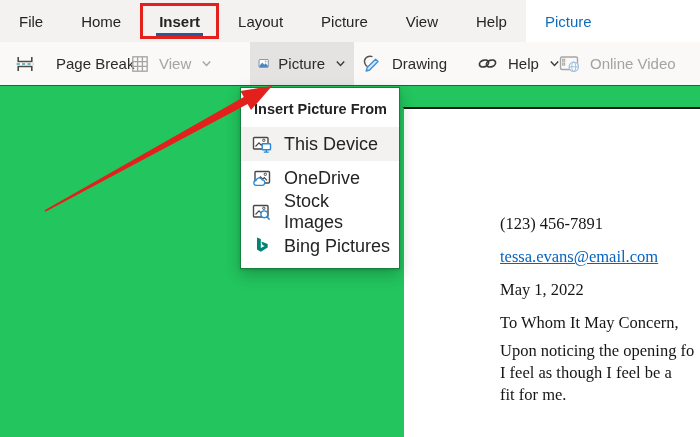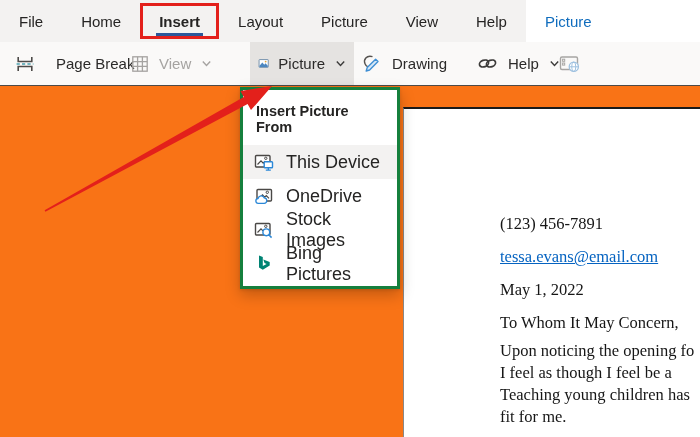--- a/index.html
+++ b/index.html
@@ -28,36 +28,36 @@
   .tbtn .chev { margin-left:1px; color:#3b3a39; display:flex; }
   .tbtn.disabled .chev { color:#a5a3a1; }
   #btn-pagebreak { left:6px;gap:20px; }
   #btn-table { left:122px; }
   #btn-picture { left:250px; width:104px; background:#e5e3e1; box-sizing:border-box; }
   #btn-drawing { left:352px; }
   #btn-link { left:468px; }
   #btn-video { left:550px; }
 
   
-  .canvas { position:absolute; top:86px; left:0; width:700px; height:351px; background:#f97316; }
+  .canvas { position:absolute; top:86px; left:0; width:700px; height:351px; background:#22c55e; }
   .page { position:absolute; left:403px; top:21px; width:297px; height:330px;
           background:#ffffff; border-top:2px solid #1a1a1a; border-left:1px solid #8a8886; }
   .dline { position:absolute; left:96px; white-space:nowrap;
            font-family:"Liberation Serif", serif; font-size:16.5px; color:#161616; }
   #doc-phone { top:105px; }
   #doc-email { top:138px; }
   #doc-date  { top:171px; }
   #doc-salutation { top:204px; }
   #doc-body { top:231px; line-height:22px; }
   #doc-body div { white-space:nowrap; }
   a.email { color:#0563c1; text-decoration:underline; cursor:pointer; }
 
   
   .dropdown { position:absolute; left:240px; top:87px; width:160px; background:#fff;
-              border:3px solid #15803d; box-sizing:border-box; padding-bottom:5px; z-index:5;
+              border:1px solid #15803d; box-sizing:border-box; padding-bottom:5px; z-index:5;
               box-shadow:0 6px 14px rgba(0,0,0,.22), 0 1px 3px rgba(0,0,0,.12); }
   .dd-title { padding:13px 10px 10px 13px; font-weight:bold; font-size:14.5px; color:#252423; }
   .dd-item { height:34px; display:flex; align-items:center; padding:0 6px 0 11px; gap:12px;
              font-size:18px; color:#252423; cursor:default; }
   .dd-item.highlighted { background:#f3f2f1; }
   .dd-item .ic { display:flex; flex:0 0 auto; }
 
   
   .arrow-overlay { position:absolute; top:0; left:0; z-index:9; pointer-events:none; }
 </style>
@@ -159,35 +159,35 @@
 
     <div class="tbtn disabled" id="btn-video">
       <svg width="23" height="23" viewBox="0 0 23 23">
         <rect x="2.5" y="5" width="17" height="12.5" rx="1.5" fill="none" stroke="#a7a5a3" stroke-width="1.4"></rect>
         <rect x="4.6" y="7.2" width="2.1" height="2.1" fill="none" stroke="#a7a5a3" stroke-width="1"></rect>
         <rect x="4.6" y="11" width="2.1" height="2.1" fill="none" stroke="#a7a5a3" stroke-width="1"></rect>
         <circle cx="15.8" cy="14.8" r="4.6" fill="#ffffff" stroke="#9ec1e0" stroke-width="1.3"></circle>
         <ellipse cx="15.8" cy="14.8" rx="2" ry="4.6" fill="none" stroke="#9ec1e0" stroke-width="1"></ellipse>
         <path d="M11.2 14.8 H20.4" stroke="#9ec1e0" stroke-width="1"></path>
       </svg>
+      <span>Online Video</span>
     </div>
   </div>
 
   <div class="canvas">
     <div class="page">
       <div class="dline" id="doc-phone">(123) 456-7891</div>
       <div class="dline" id="doc-email">
         <a class="email">tessa.evans@email.com</a>
       </div>
       <div class="dline" id="doc-date">May 1, 2022</div>
       <div class="dline" id="doc-salutation">To Whom It May Concern,</div>
       <div class="dline" id="doc-body">
         <div>Upon noticing the opening fo</div>
         <div>I feel as though I feel be a</div>
-        <div>Teaching young children has</div>
         <div>fit for me.</div>
       </div>
     </div>
   </div>
 
   <div class="dropdown">
     <div class="dd-title">Insert Picture From</div>
 
     <div class="dd-item highlighted">
       <span class="ic">

